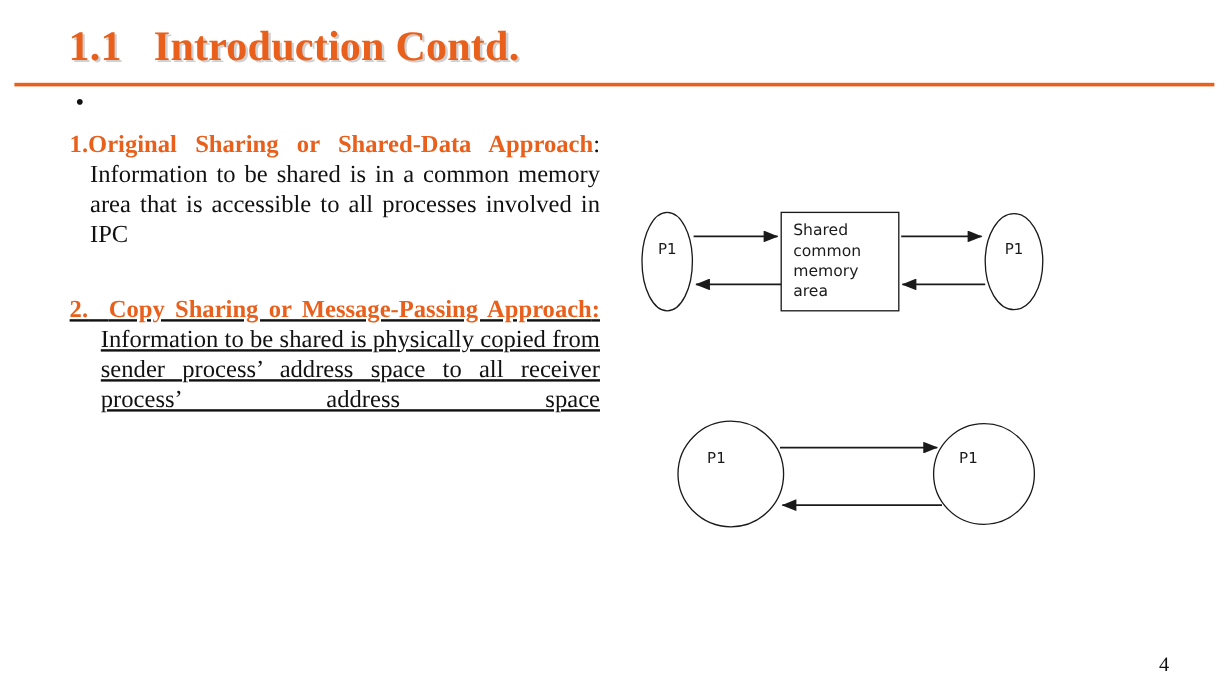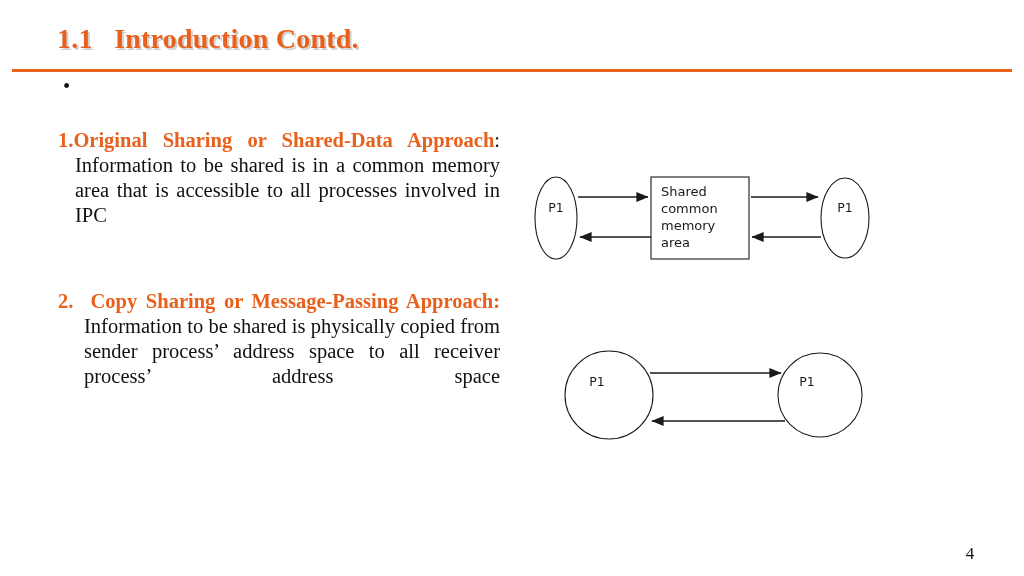--- a/index.html
+++ b/index.html
@@ -19,21 +19,21 @@
     inset: 0;
   }
 
   
   .title {
     position: absolute;
     left: 57px;
     top: 18px;
     font-family: "Liberation Serif", "DejaVu Serif", serif;
     font-weight: bold;
-    font-size: 28px;
+    font-size: 35px;
     line-height: 42px;
     color: #E8601C;
     letter-spacing: 0.2px;
     text-shadow: 2px 2px 0 rgba(150,150,150,0.45);
     white-space: pre;
   }
   .title-rule {
     position: absolute;
     left: 12px;
     top: 69px;
@@ -71,28 +71,29 @@
   }
   .para .hl {
     color: #E8601C;
     font-weight: bold;
   }
   .para .num {
     color: #E8601C;
     font-weight: bold;
   }
   .item-1 {
-    margin-top: 29px;
+    margin-top: 10px;
     padding-left: 17px;
     text-indent: -17px;
   }
   .item-2 {
-    margin-top: 36px;
+    margin-top: 12px;
     padding-left: 26px;
     text-indent: -26px;
+    text-decoration: underline;
   }
   
   .para-just {
     text-align: justify;
   }
   .para-just::after {
     content: "";
     display: inline-block;
     width: 100%;
   }

